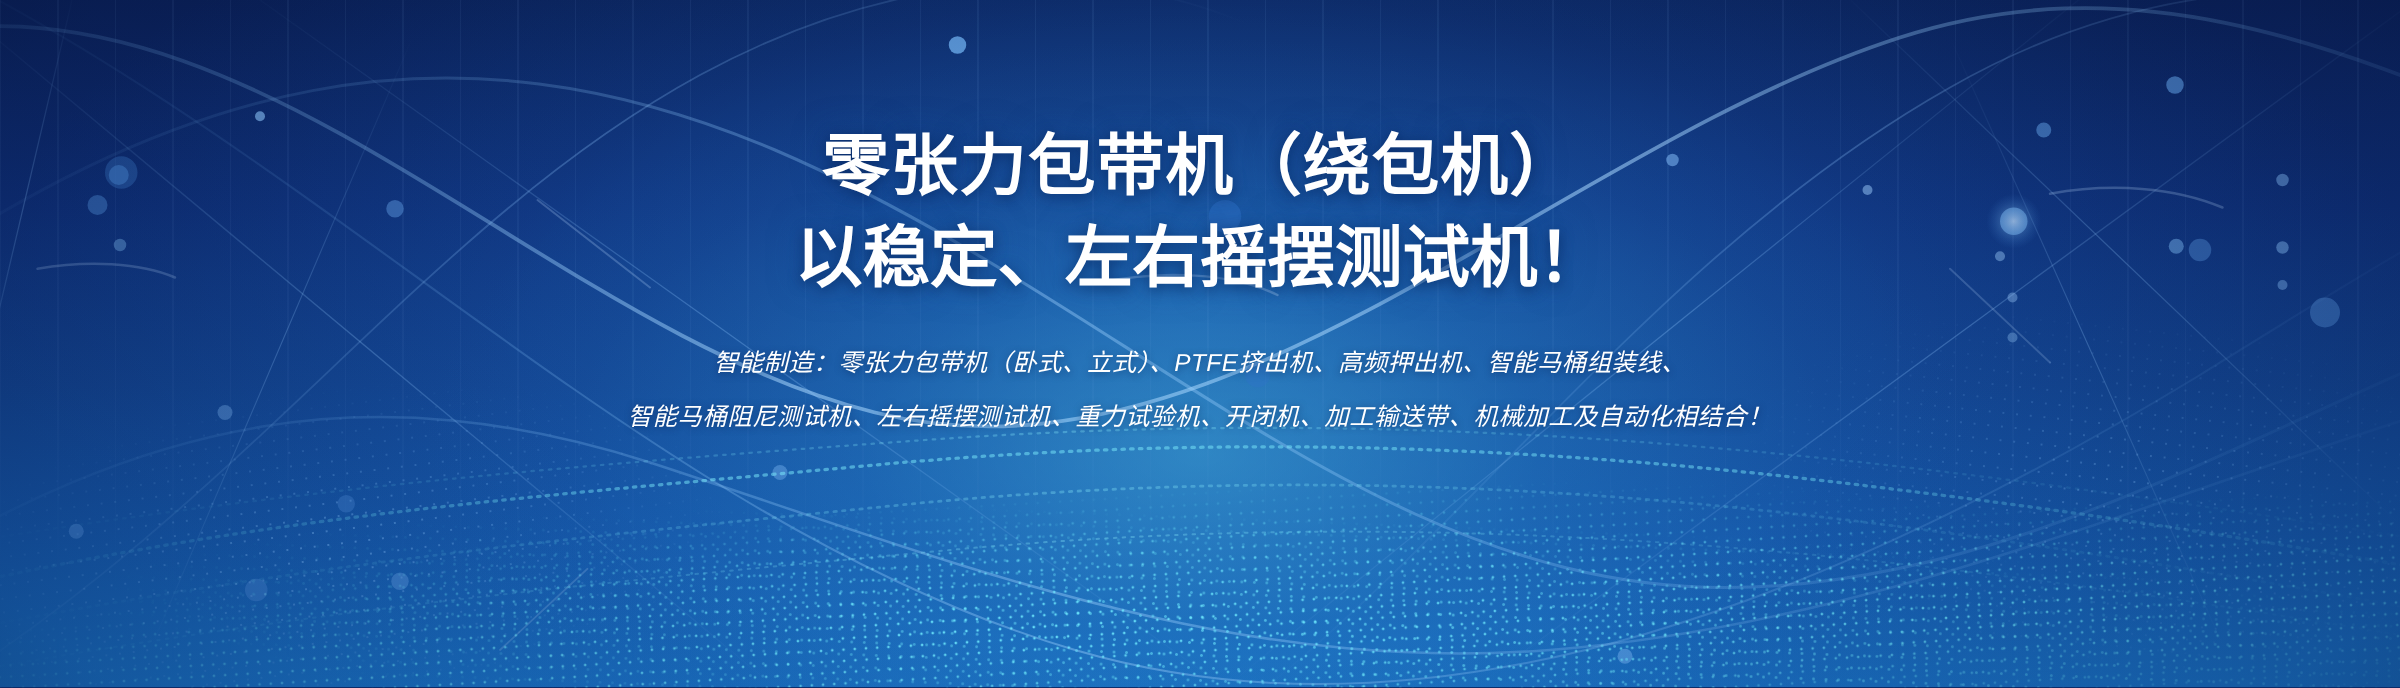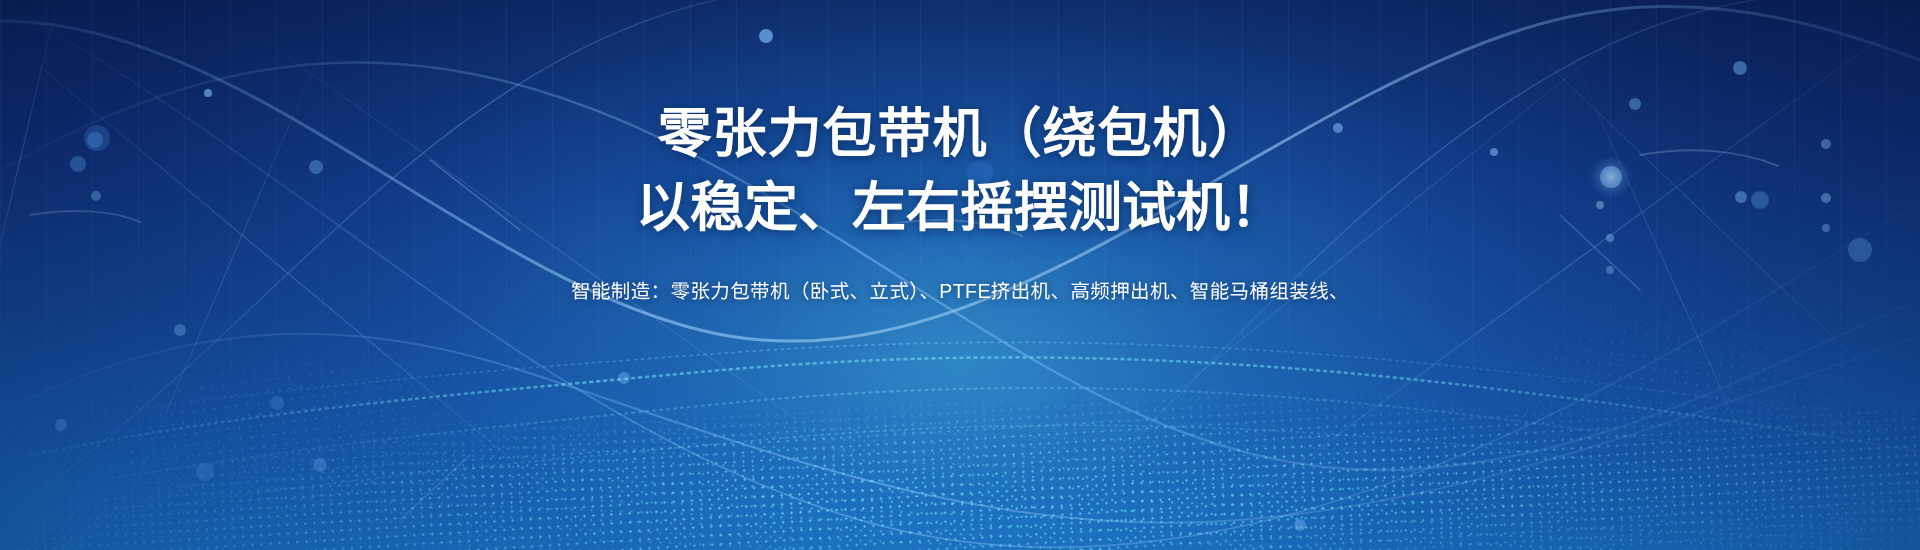--- a/index.html
+++ b/index.html
@@ -145,20 +145,21 @@
 
   .subtitle {
     margin-top: 26px;
     text-align: center;
     color: #ffffff;
     font-size: 19.5px;
     font-weight: 400;
     line-height: 43px;
     letter-spacing: 0.4px;
     text-shadow: 0 1px 6px rgba(5,28,76,0.5);
+    font-style: italic;
   }
 </style>
 </head>
 <body>
 
 <div class="banner">
 
   <div class="bg-base2"></div>
   <div class="bg-glow"></div>
   <div class="vlines"></div>
@@ -279,16 +280,17 @@
 
   <div class="bg-vignette"></div>
 
   <div class="content">
     <div class="headline">
       <div class="line1">零张力包带机（绕包机）</div>
       <div class="line2">以稳定、左右摇摆测试机！</div>
     </div>
     <div class="subtitle">
       <div>智能制造：零张力包带机（卧式、立式）、PTFE挤出机、高频押出机、智能马桶组装线、</div>
+      <div>智能马桶阻尼测试机、左右摇摆测试机、重力试验机、开闭机、加工输送带、机械加工及自动化相结合！</div>
     </div>
   </div>
 
 </div>
 
 </body></html>

